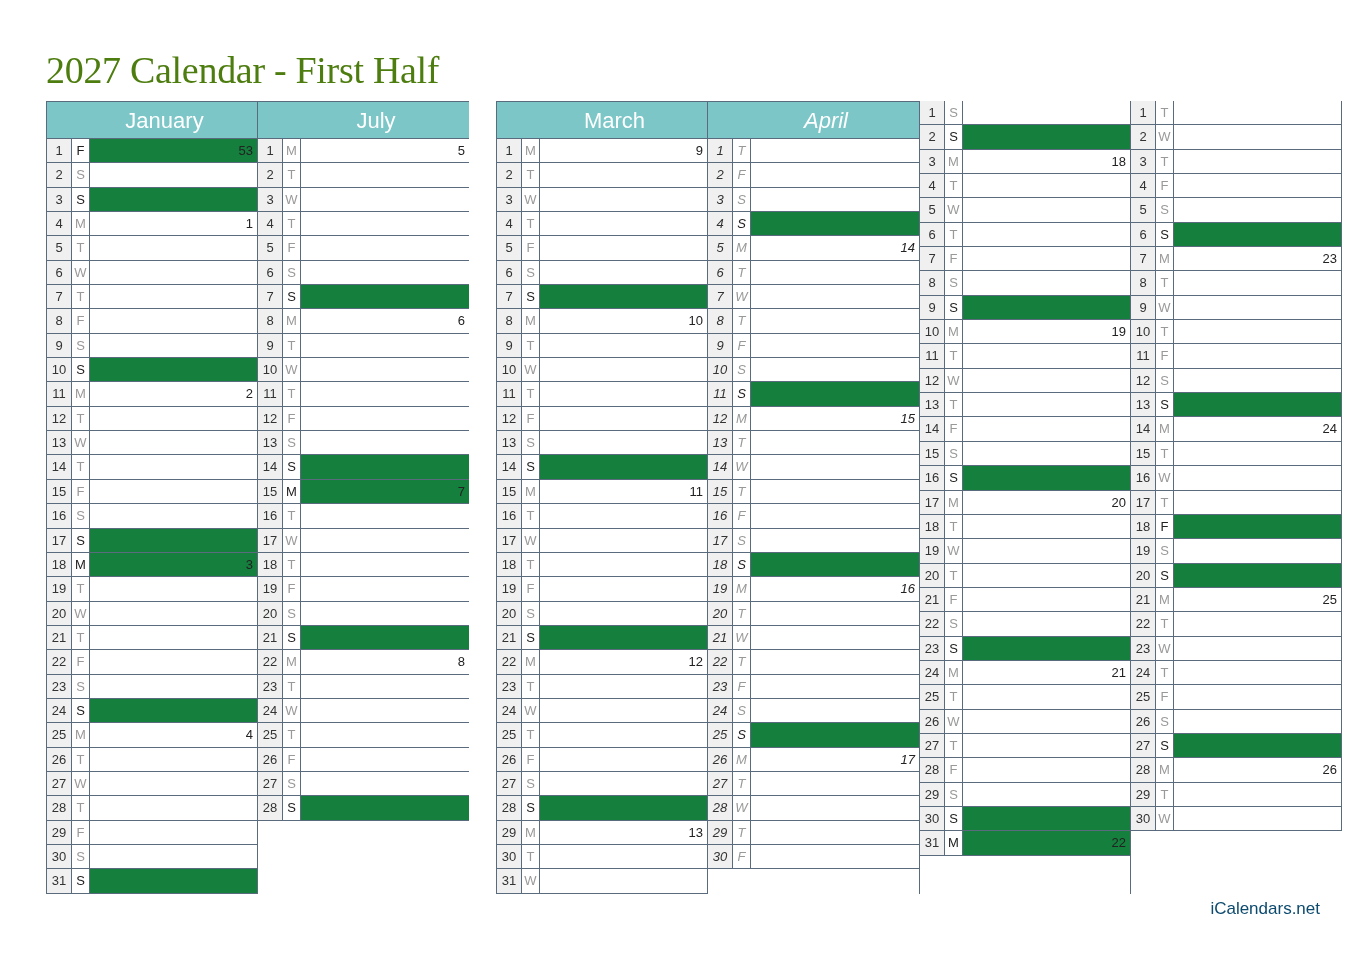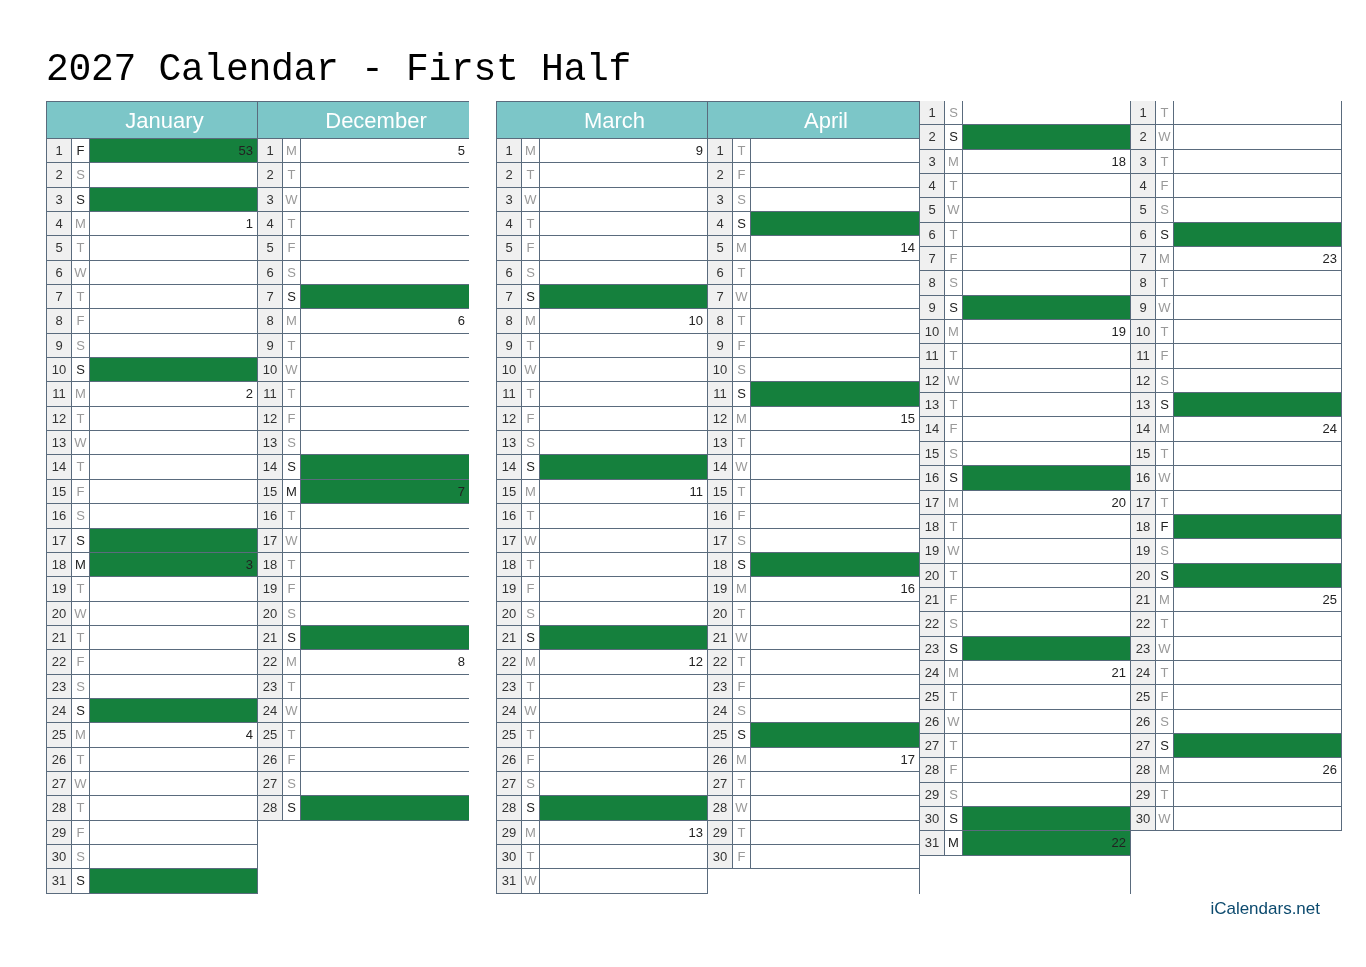--- a/index.html
+++ b/index.html
@@ -1,17 +1,17 @@
 <!DOCTYPE html>
 <html><head>
 <meta charset="utf-8">
 <style>
   html, body { margin: 0; padding: 0; background: #ffffff; }
   body { width: 1366px; height: 967px; position: relative; font-family: "Liberation Sans", sans-serif; overflow: hidden; }
-  .title { position: absolute; left: 46px; top: 46px; font-size: 38px; color: #000000; font-family: Liberation Mono, monospace; letter-spacing: -0.3px; line-height: 48px; }
+  .title { position: absolute; left: 46px; top: 46px; font-size: 38px; color: #4d7c0f; font-family: Liberation Serif, serif; letter-spacing: -0.3px; line-height: 48px; }
   .grid { position: absolute; left: 46px; top: 101px; display: flex; }
   .month { width: 212px; border-left: 1px solid #5a6b7d; box-sizing: border-box; }
   .month:last-child { border-right: 1px solid #5a6b7d; }
   .month-header { height: 38px; background: #7cc6c8; color: #ffffff; font-size: 22px; text-align: center; line-height: 38px; border-top: 1px solid #5a6b7d; border-bottom: 1px solid #5a6b7d; box-sizing: border-box; padding-left: 25px; }
   .month:not(:first-child) .month-header { margin-left: 0; }
   .rows { display: block; }
   .row { display: flex; height: 24.35px; box-sizing: border-box; border-bottom: 1px solid #5a6b7d; font-size: 13px; line-height: 23px; color: #333; }
   .row .dnum { width: 25px; text-align: center; background: #f0f0f0; border-right: 1px solid #5a6b7d; box-sizing: border-box; color: #333; }
   .row .wday { width: 18px; text-align: center; border-right: 1px solid #5a6b7d; box-sizing: border-box; color: #999; }
   .row .note { flex: 1; text-align: right; padding-right: 4px; color: #222; }
@@ -179,21 +179,21 @@
           <div class="note"></div>
         </div>
         <div class="row shade">
           <div class="dnum">31</div>
           <div class="wday">S</div>
           <div class="note"></div>
         </div>
       </div>
   </div>
   <div class="month" style="align-self: flex-start; margin-left: -1px;">
-    <div class="month-header">December</div>
+    <div class="month-header">July</div>
     <div class="rows">
         <div class="row">
           <div class="dnum">1</div>
           <div class="wday">M</div>
           <div class="note">5</div>
         </div>
         <div class="row">
           <div class="dnum">2</div>
           <div class="wday">T</div>
           <div class="note"></div>
@@ -483,21 +483,21 @@
           <div class="wday">T</div>
           <div class="note"></div>
         </div>
         <div class="row">
           <div class="dnum">31</div>
           <div class="wday">W</div>
           <div class="note"></div>
         </div>
       </div>
   </div>
-  <div class="month" style="align-self: flex-start; margin-left: -1px;">
+  <div class="month" style="align-self: flex-start; margin-left: -1px; font-style: italic;">
     <div class="month-header">April</div>
     <div class="rows">
         <div class="row">
           <div class="dnum">1</div>
           <div class="wday">T</div>
           <div class="note"></div>
         </div>
         <div class="row">
           <div class="dnum">2</div>
           <div class="wday">F</div>

